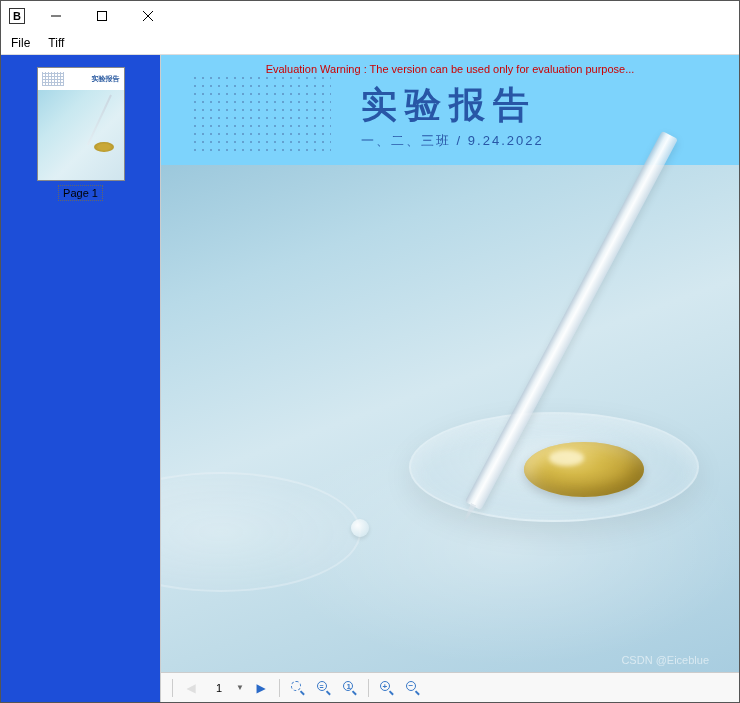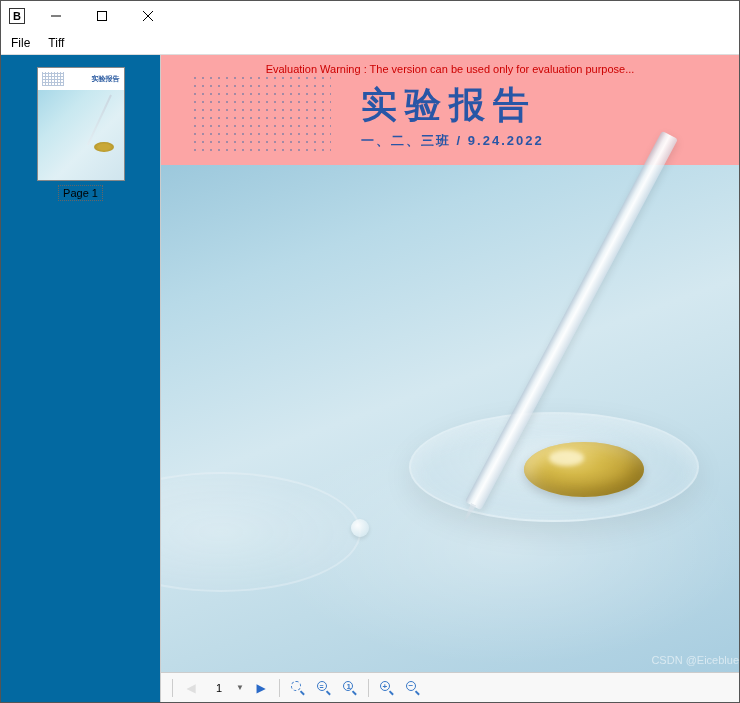--- a/index.html
+++ b/index.html
@@ -11,21 +11,21 @@
     .titlebar-text { flex: 1; font-size: 12px; }
     .win-controls { display: flex; gap: 0; }
     .win-btn { width: 46px; height: 30px; display: flex; align-items: center; justify-content: center; cursor: pointer; }
     .win-btn svg { width: 10px; height: 10px; }
     
     .menubar { height: 24px; display: flex; align-items: center; padding: 0 10px; gap: 18px; border-bottom: 1px solid #ddd; }
     .menubar span { font-size: 12px; cursor: pointer; }
     
     .content { flex: 1; display: flex; overflow: hidden; }
     
-    .sidebar { width: 160px; background: #0369a1; border-right: 1px solid #ccc; padding: 12px 0; display: flex; flex-direction: column; align-items: center; gap: 6px; }
+    .sidebar { width: 160px; background: #1d4ed8; border-right: 1px solid #ccc; padding: 12px 0; display: flex; flex-direction: column; align-items: center; gap: 6px; }
     .thumb-wrap { display: flex; flex-direction: column; align-items: center; gap: 4px; cursor: pointer; }
     .thumb { width: 88px; height: 114px; background: #fff; border: 1px solid #bbb; position: relative; overflow: hidden; }
     .thumb.selected { border: 1px solid #888; }
     .thumb-label { font-size: 11px; padding: 1px 4px; }
     .thumb-label.selected { border: 1px dotted #666; }
     
     
     .t1-header { height: 22px; display: flex; align-items: center; justify-content: space-between; padding: 4px; }
     .t1-dots { width: 22px; height: 14px; background: repeating-linear-gradient(0deg, #4a6fa5 0 1px, transparent 1px 3px), repeating-linear-gradient(90deg, #4a6fa5 0 1px, transparent 1px 3px); opacity: 0.4; }
     .t1-title { font-size: 7px; color: #2a5aa0; font-weight: bold; }
@@ -43,41 +43,41 @@
     .t2-mini { flex: 1; height: 18px; background: linear-gradient(135deg, #8bc5d8, #b8d8c0); border-radius: 2px; }
     .t2-mini.p { background: linear-gradient(135deg, #c8a8d8, #d8b8e0); }
     
     
     .t3-chart { padding: 10px 6px; display: flex; align-items: flex-end; justify-content: space-around; height: 50px; border-bottom: 1px solid #ccc; margin: 4px; }
     .t3-bar { width: 4px; background: #4a6fa5; }
     .t3-bars2 { padding: 4px 6px; display: flex; align-items: flex-end; justify-content: space-around; height: 30px; }
     .t3-bg { width: 6px; }
     
     .main { flex: 1; display: flex; flex-direction: column; position: relative; }
-    .doc-area { flex: 1; background: #fca5a5; position: relative; overflow: hidden; }
+    .doc-area { flex: 1; background: #7dd3fc; position: relative; overflow: hidden; }
     
     .eval-warning { position: absolute; top: 0; left: 0; right: 0; text-align: center; font-size: 11px; color: #cc0000; padding: 8px 0 4px; z-index: 10; }
     
     .doc-header { height: 110px; display: flex; align-items: center; padding: 20px 30px 10px; gap: 30px; }
     .dot-pattern { width: 140px; height: 82px; background-image: radial-gradient(circle, #4a6fa5 1.2px, transparent 1.2px); background-size: 8px 8px; opacity: 0.5; }
     .doc-title-block { flex: 1; }
     .doc-title { font-size: 36px; color: #2856a6; font-weight: 600; letter-spacing: 8px; font-family: "Microsoft YaHei", sans-serif; }
-    .doc-subtitle { font-size: 13px; color: #2856a6; font-weight: 700; letter-spacing: 2px; margin-top: 2px; }
+    .doc-subtitle { font-size: 13px; color: #2856a6; font-weight: 400; letter-spacing: 2px; margin-top: 2px; }
     
     .doc-image { position: absolute; top: 110px; left: 0; right: 0; bottom: 0; background: linear-gradient(160deg, #9cc8dc 0%, #b8dae8 20%, #d4e8f0 45%, #c0dce8 70%, #a8cde0 100%); }
     .doc-image::before { content: ''; position: absolute; inset: 0; background: radial-gradient(ellipse 400px 200px at 60% 75%, rgba(255,255,255,0.3), transparent 60%); }
     .pipette { position: absolute; top: -30px; right: 60px; width: 18px; height: 420px; background: linear-gradient(90deg, rgba(180,195,210,0.7) 0%, rgba(240,245,248,0.9) 30%, rgba(255,255,255,0.95) 50%, rgba(210,220,230,0.7) 100%); transform: rotate(28deg); transform-origin: top center; border-radius: 3px; box-shadow: 2px 2px 8px rgba(0,0,0,0.1); }
     .pipette::after { content: ''; position: absolute; bottom: -18px; left: 4px; width: 10px; height: 20px; background: linear-gradient(180deg, rgba(220,228,235,0.8), rgba(200,210,220,0.3)); clip-path: polygon(20% 0, 80% 0, 55% 100%, 45% 100%); }
     .dish { position: absolute; right: 40px; bottom: 150px; width: 290px; height: 110px; border-radius: 50%; background: radial-gradient(ellipse at 50% 40%, rgba(255,255,255,0.4) 0%, rgba(220,235,242,0.3) 40%, rgba(180,210,225,0.25) 100%); border: 2px solid rgba(255,255,255,0.35); box-shadow: inset 0 8px 20px rgba(255,255,255,0.3), 0 10px 30px rgba(0,0,0,0.08); }
     .oil-drop { position: absolute; right: 95px; bottom: 175px; width: 120px; height: 55px; background: radial-gradient(ellipse at 40% 30%, #e8d070 0%, #d4b848 30%, #b89830 70%, #9a7f20 100%); border-radius: 50%; box-shadow: inset -8px -6px 15px rgba(100,80,10,0.4), inset 8px 6px 15px rgba(255,240,180,0.6), 0 4px 10px rgba(0,0,0,0.15); }
     .oil-drop::after { content: ''; position: absolute; top: 8px; left: 25px; width: 35px; height: 16px; background: rgba(255,250,220,0.7); border-radius: 50%; filter: blur(2px); }
     .dish2 { position: absolute; left: -80px; bottom: 80px; width: 280px; height: 120px; border-radius: 50%; background: radial-gradient(ellipse, rgba(255,255,255,0.25), rgba(190,215,228,0.2)); border: 2px solid rgba(255,255,255,0.25); }
     .water-drop { position: absolute; left: 190px; bottom: 135px; width: 18px; height: 18px; background: radial-gradient(circle at 35% 35%, rgba(255,255,255,0.9), rgba(200,225,235,0.5)); border-radius: 50%; box-shadow: 0 2px 4px rgba(0,0,0,0.1); }
     
-    .watermark { position: absolute; right: 0; bottom: 6px; font-size: 11px; color: rgba(255,255,255,0.55); z-index: 5; }
+    .watermark { position: absolute; right: 30px; bottom: 6px; font-size: 11px; color: rgba(255,255,255,0.55); z-index: 5; }
     
     .toolbar { height: 30px; border-top: 1px solid #ccc; background: #f8f8f8; display: flex; align-items: center; padding: 0 8px; gap: 4px; }
     .tb-sep { width: 1px; height: 18px; background: #ccc; margin: 0 3px; }
     .tb-btn { width: 22px; height: 22px; display: flex; align-items: center; justify-content: center; cursor: pointer; border: 1px solid transparent; border-radius: 2px; }
     .tb-btn.disabled { opacity: 0.4; cursor: default; }
     .page-input { width: 26px; height: 18px; font-size: 11px; text-align: center; border: none; background: transparent; }
     .page-dd { width: 10px; font-size: 8px; color: #666; cursor: pointer; }
     .nav-arrow { color: #2a6ac8; }
     .nav-arrow.disabled { color: #bbb; }
     .mag { position: relative; width: 14px; height: 14px; }

